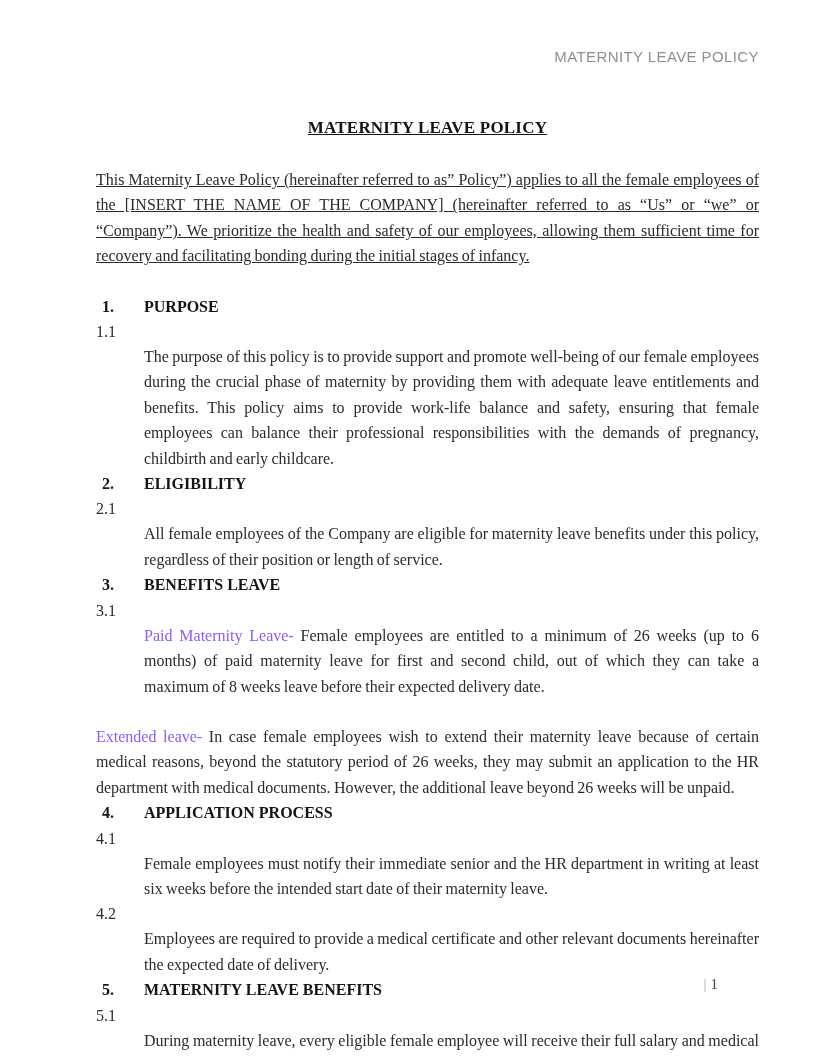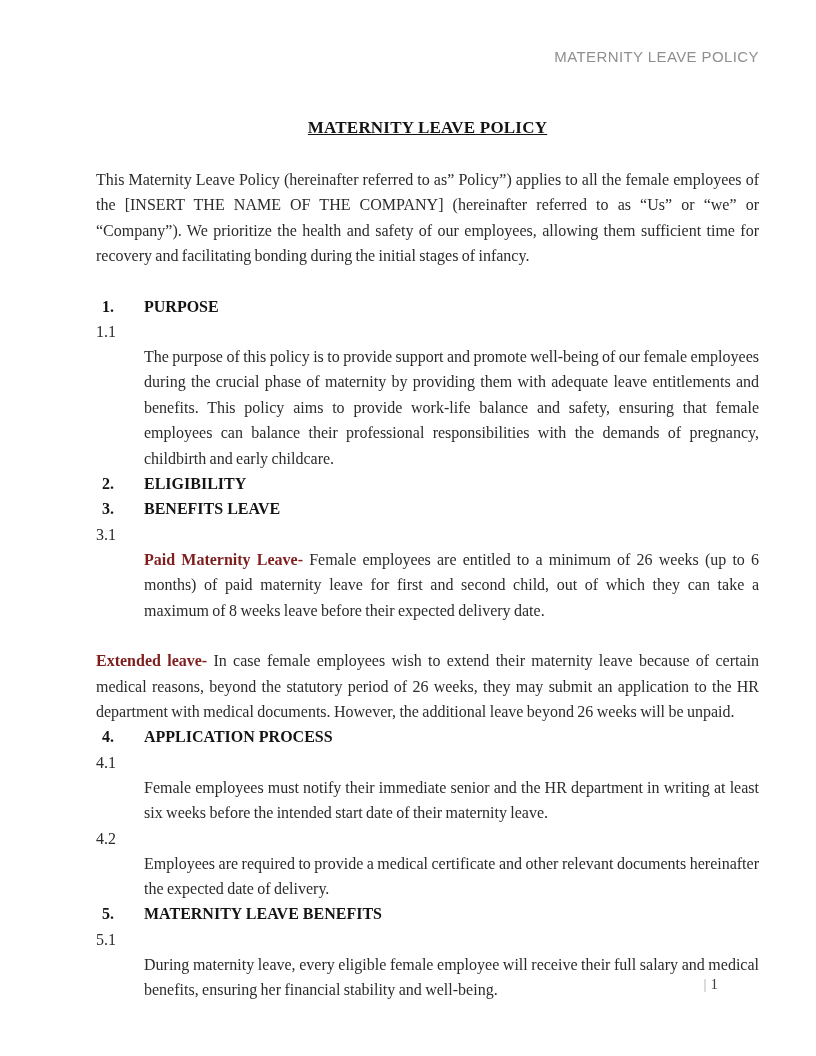--- a/index.html
+++ b/index.html
@@ -41,20 +41,21 @@
   }
   .doc-title .underlined {
     text-decoration: underline;
   }
   .intro {
     margin-top: 29px;
     font-size: 16px;
     line-height: 25.4px;
     text-align: justify;
     word-spacing: -0.6px;
+    text-decoration: underline;
   }
   .intro p { margin: 0; }
   .clause-list {
     margin-top: 25px;
     font-size: 16px;
     line-height: 25.4px;
   }
   .row { display: flex; }
   .row .num {
     flex: 0 0 48px;
@@ -64,21 +65,21 @@
     font-weight: bold;
     color: #141414;
   }
   .section-heading .num { padding-left: 6px; }
   .item .body {
     flex: 1;
     text-align: justify;
     word-spacing: -0.6px;
     margin-top: 25px;
   }
-  .item .lead { font-weight: bold; color: #7f1d1d; }
+  .item .lead { font-weight: normal; color: #8b5cf6; }
   .page-footer {
     position: absolute;
     right: 98px;
     bottom: 62px;
     font-size: 15px;
     line-height: 19px;
     color: #404040;
   }
   .page-footer .pipe { color: #a6a6a6; padding-right: 4px; }
 </style>
@@ -106,20 +107,24 @@
       <span>PURPOSE</span>
     </div>
     <div class="row item">
       <span class="num">1.1</span>
       <span class="body"><b class="lead"></b><span>The purpose of this policy is to provide support and promote well-being of our female employees during the crucial phase of maternity by providing them with adequate leave entitlements and benefits. This policy aims to provide work-life balance and safety, ensuring that female employees can balance their professional responsibilities with the demands of pregnancy, childbirth and early childcare.</span></span>
     </div>
 
     <div class="row section-heading">
       <span class="num">2.</span>
       <span>ELIGIBILITY</span>
+    </div>
+    <div class="row item">
+      <span class="num">2.1</span>
+      <span class="body"><b class="lead"></b><span>All female employees of the Company are eligible for maternity leave benefits under this policy, regardless of their position or length of service.</span></span>
     </div>
 
     <div class="row section-heading">
       <span class="num">3.</span>
       <span>BENEFITS LEAVE</span>
     </div>
     <div class="row item">
       <span class="num">3.1</span>
       <span class="body"><b class="lead">Paid Maternity Leave-</b><span> Female employees are entitled to a minimum of 26 weeks (up to 6 months) of paid maternity leave for first and second child, out of which they can take a maximum of 8 weeks leave before their expected delivery date.</span></span>
     </div>

